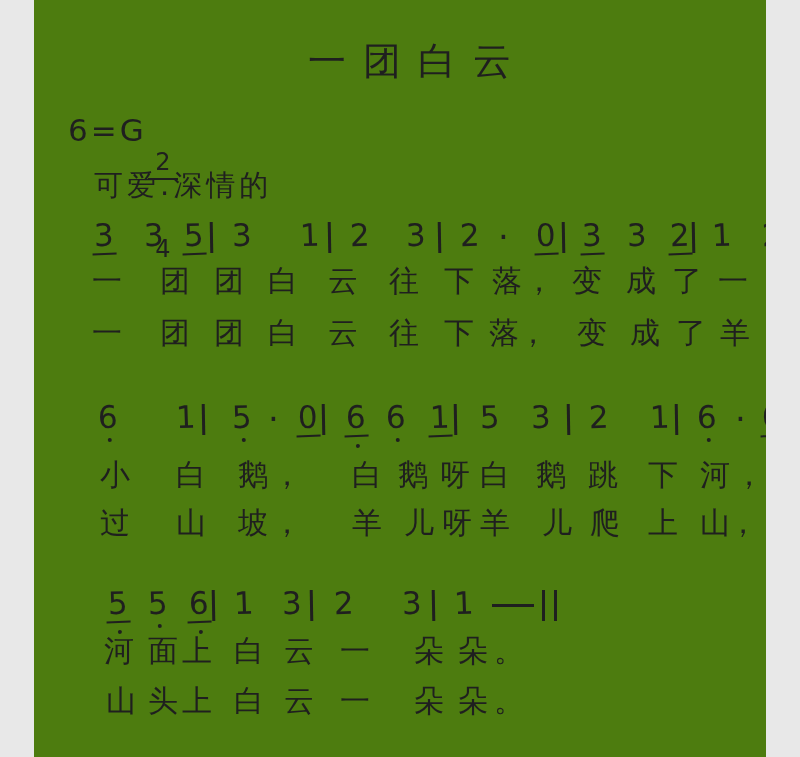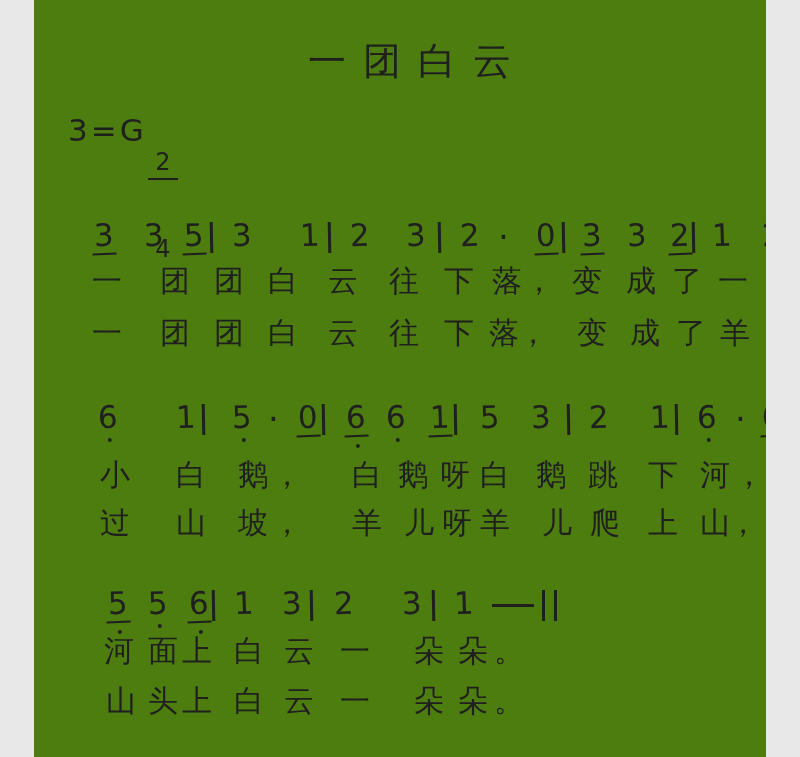--- a/index.html
+++ b/index.html
@@ -29,25 +29,26 @@
   .dur{font-size:34px;}
   .dash{width:42px;height:3px;background:#1f1f1f;margin-top:16px;}
   .dbar{width:9px;height:31px;border-left:3px solid #1f1f1f;border-right:3px solid #1f1f1f;margin-top:2px;}
   .han{position:absolute;font-size:30px;line-height:1.1;}
 </style>
 </head>
 <body>
 
 <div id="sheet">
   <div class="abs title">一团白云</div>
-  <div class="abs keysig">3=G</div>
+  <div class="abs keysig">6=G</div>
   <div class="abs timesig">
     <span class="num">2</span>
     <span class="den">4</span>
   </div>
+  <div class="abs expression">可爱.深情的</div>
   <div id="score">
       <div class="music-line" style="top: 220px;">
         <span class="tok note u" style="left: 58px;">3</span>
         <span class="tok note" style="left: 110px;">3</span>
         <span class="tok note u" style="left: 148px;">5</span>
         <span class="tok bar" style="left: 176px;"></span>
         <span class="tok note" style="left: 198px;">3</span>
         <span class="tok note" style="left: 266px;">1</span>
         <span class="tok bar" style="left: 294px;"></span>
         <span class="tok note" style="left: 316px;">2</span>

